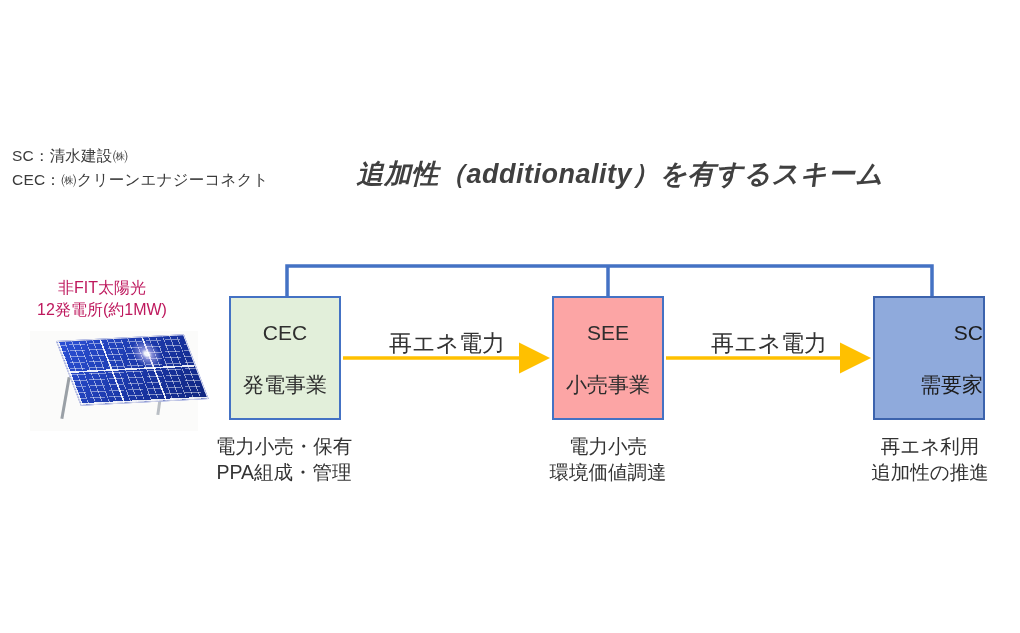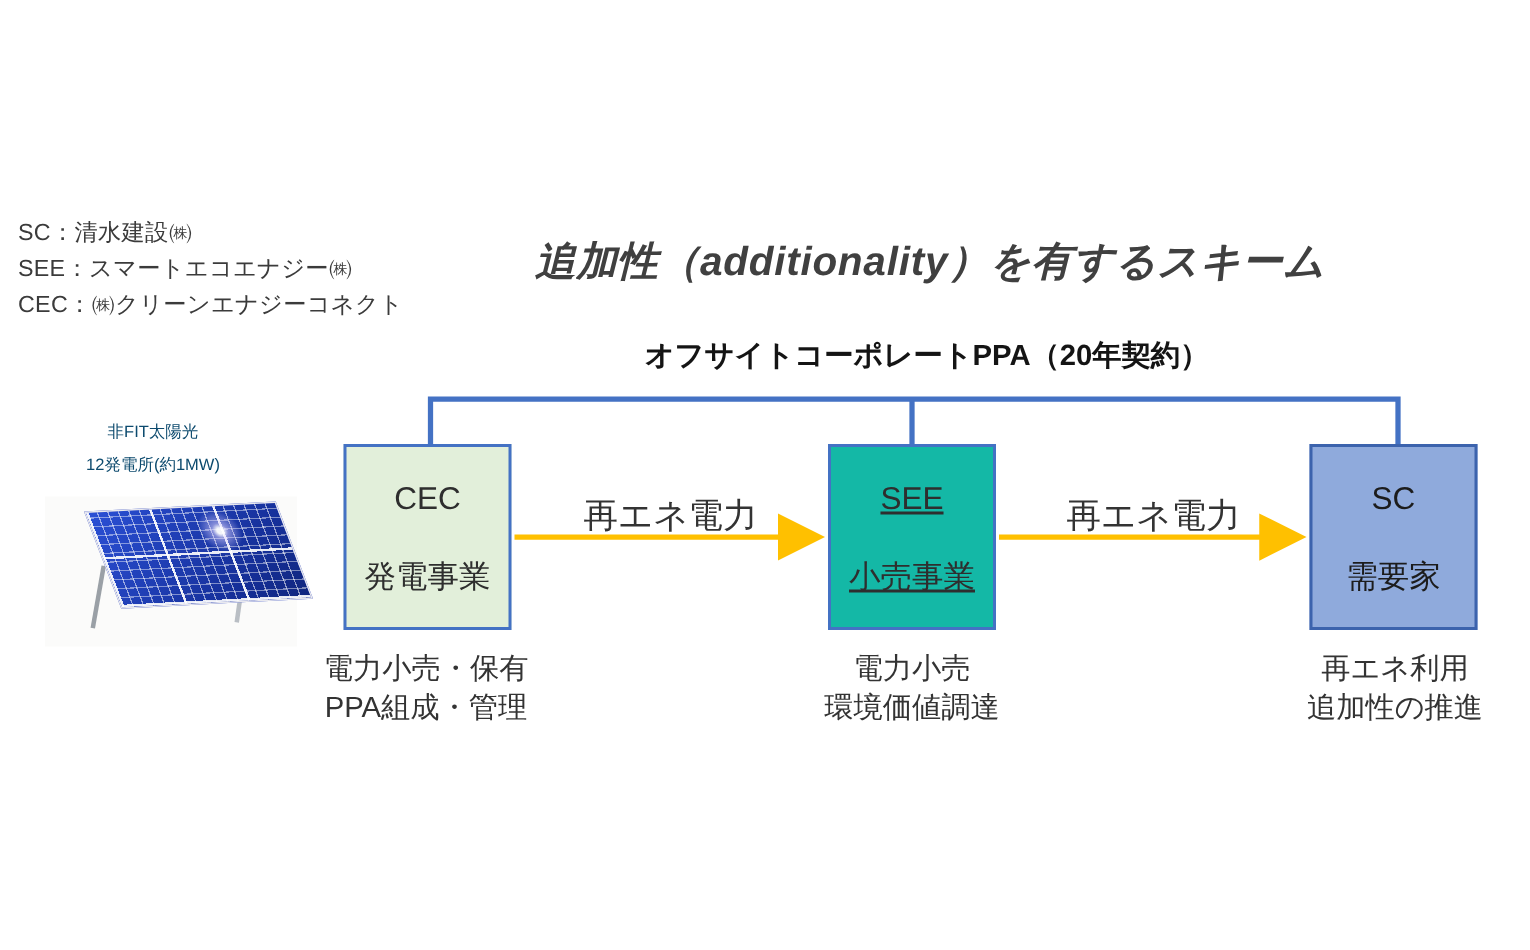--- a/index.html
+++ b/index.html
@@ -15,34 +15,34 @@
          font-size:27px;font-weight:bold;font-style:italic;color:#404040;letter-spacing:0.5px;}
   
   .ppa{left:618px;top:223px;transform:translateX(-50%);white-space:nowrap;
        font-size:19.5px;font-weight:bold;color:#141414;}
   
   .box{width:112px;height:124px;border:2.5px solid #4472c4;box-sizing:border-box;
        display:flex;flex-direction:column;align-items:center;justify-content:center;
        font-size:21px;line-height:29px;color:#2e2e2e;text-align:center;gap:23px;}
   .box-cec{left:229px;top:296px;}
   .box-see{left:552px;top:296px;}
-  .box-sc{left:873px;top:296px;color:#1c1c1c;}
+  .box-sc{left:873px;top:296px;color:#1c1c1c;align-items:flex-end;}
   
   .flowlabel{top:328px;transform:translateX(-50%);font-size:23px;color:#333;white-space:nowrap;}
   .flow1{left:447px;}
   .flow2{left:769px;}
   
   .caption{top:433px;transform:translateX(-50%);text-align:center;
            font-size:19.5px;line-height:26px;color:#333;white-space:nowrap;}
   .cap-cec{left:284px;}
   .cap-see{left:608px;}
   .cap-sc{left:930px;}
   
   .source-label{left:102px;top:277px;transform:translateX(-50%);text-align:center;
-                font-size:11px;line-height:22px;color:#0c4a6e;white-space:nowrap;}
+                font-size:16px;line-height:22px;color:#be185d;white-space:nowrap;}
   .photo{left:30px;top:331px;width:168px;height:100px;background:#fbfbfa;}
   .panel{position:absolute;left:26px;top:10px;width:126px;height:64px;
          transform:rotate(-3deg) skewX(18deg);transform-origin:top left;
          border:1px solid #e8e8ee;
          background-color:#1d39c0;
          background-image:
            radial-gradient(circle at 66% 26%, rgba(255,255,255,0.95) 0 2px, rgba(220,210,255,0.55) 5px, rgba(255,255,255,0) 14px),
            repeating-linear-gradient(90deg, rgba(255,255,255,0.9) 0 1.6px, rgba(255,255,255,0) 1.6px 33.4%),
            repeating-linear-gradient(0deg,  rgba(255,255,255,0.9) 0 1.6px, rgba(255,255,255,0) 1.6px 50.5%),
            repeating-linear-gradient(90deg, rgba(255,255,255,0.55) 0 0.8px, rgba(255,255,255,0) 0.8px 7px),
@@ -52,27 +52,25 @@
   .leg2{position:absolute;left:128px;top:60px;width:3px;height:24px;background:#b9bec4;transform:rotate(8deg);}
   svg{display:block;}
 </style>
 </head>
 <body>
 
 <div id="canvas">
 
   <div class="abs legend">
     <div>SC：清水建設㈱</div>
-    <div>SEE：スマートエコエナジー㈱</div>
     <div>CEC：㈱クリーンエナジーコネクト</div>
   </div>
 
   <div class="abs title">追加性（additionality）を有するスキーム</div>
 
-  <div class="abs ppa">オフサイトコーポレートPPA（20年契約）</div>
 
   <svg class="abs" style="left:0;top:0;" width="1020" height="633" viewBox="0 0 1020 633">
     <defs>
       <marker id="arrowhead" markerWidth="9" markerHeight="9" refX="7" refY="4.5" orient="auto">
         <path d="M0,0 L9,4.5 L0,9 Z" fill="#ffc000"></path>
       </marker>
     </defs>
 
     <g stroke="#4472c4" stroke-width="3.5" fill="none">
       <path d="M287,296 L287,266 L932,266 L932,296"></path>
@@ -87,21 +85,21 @@
     </g>
   </svg>
 
   <div class="abs flowlabel flow1">再エネ電力</div>
   <div class="abs flowlabel flow2">再エネ電力</div>
 
   <div class="abs box box-cec" style="background:#e2efda;">
     <div>CEC</div>
     <div>発電事業</div>
   </div>
-  <div class="abs box box-see" style="background:#14b8a6;text-decoration:underline;">
+  <div class="abs box box-see" style="background:#fca5a5;">
     <div>SEE</div>
     <div>小売事業</div>
   </div>
   <div class="abs box box-sc" style="background:#8faadc;border-color:#3c63ad;">
     <div>SC</div>
     <div>需要家</div>
   </div>
 
   <div class="abs caption cap-cec">
     <div>電力小売・保有</div>

